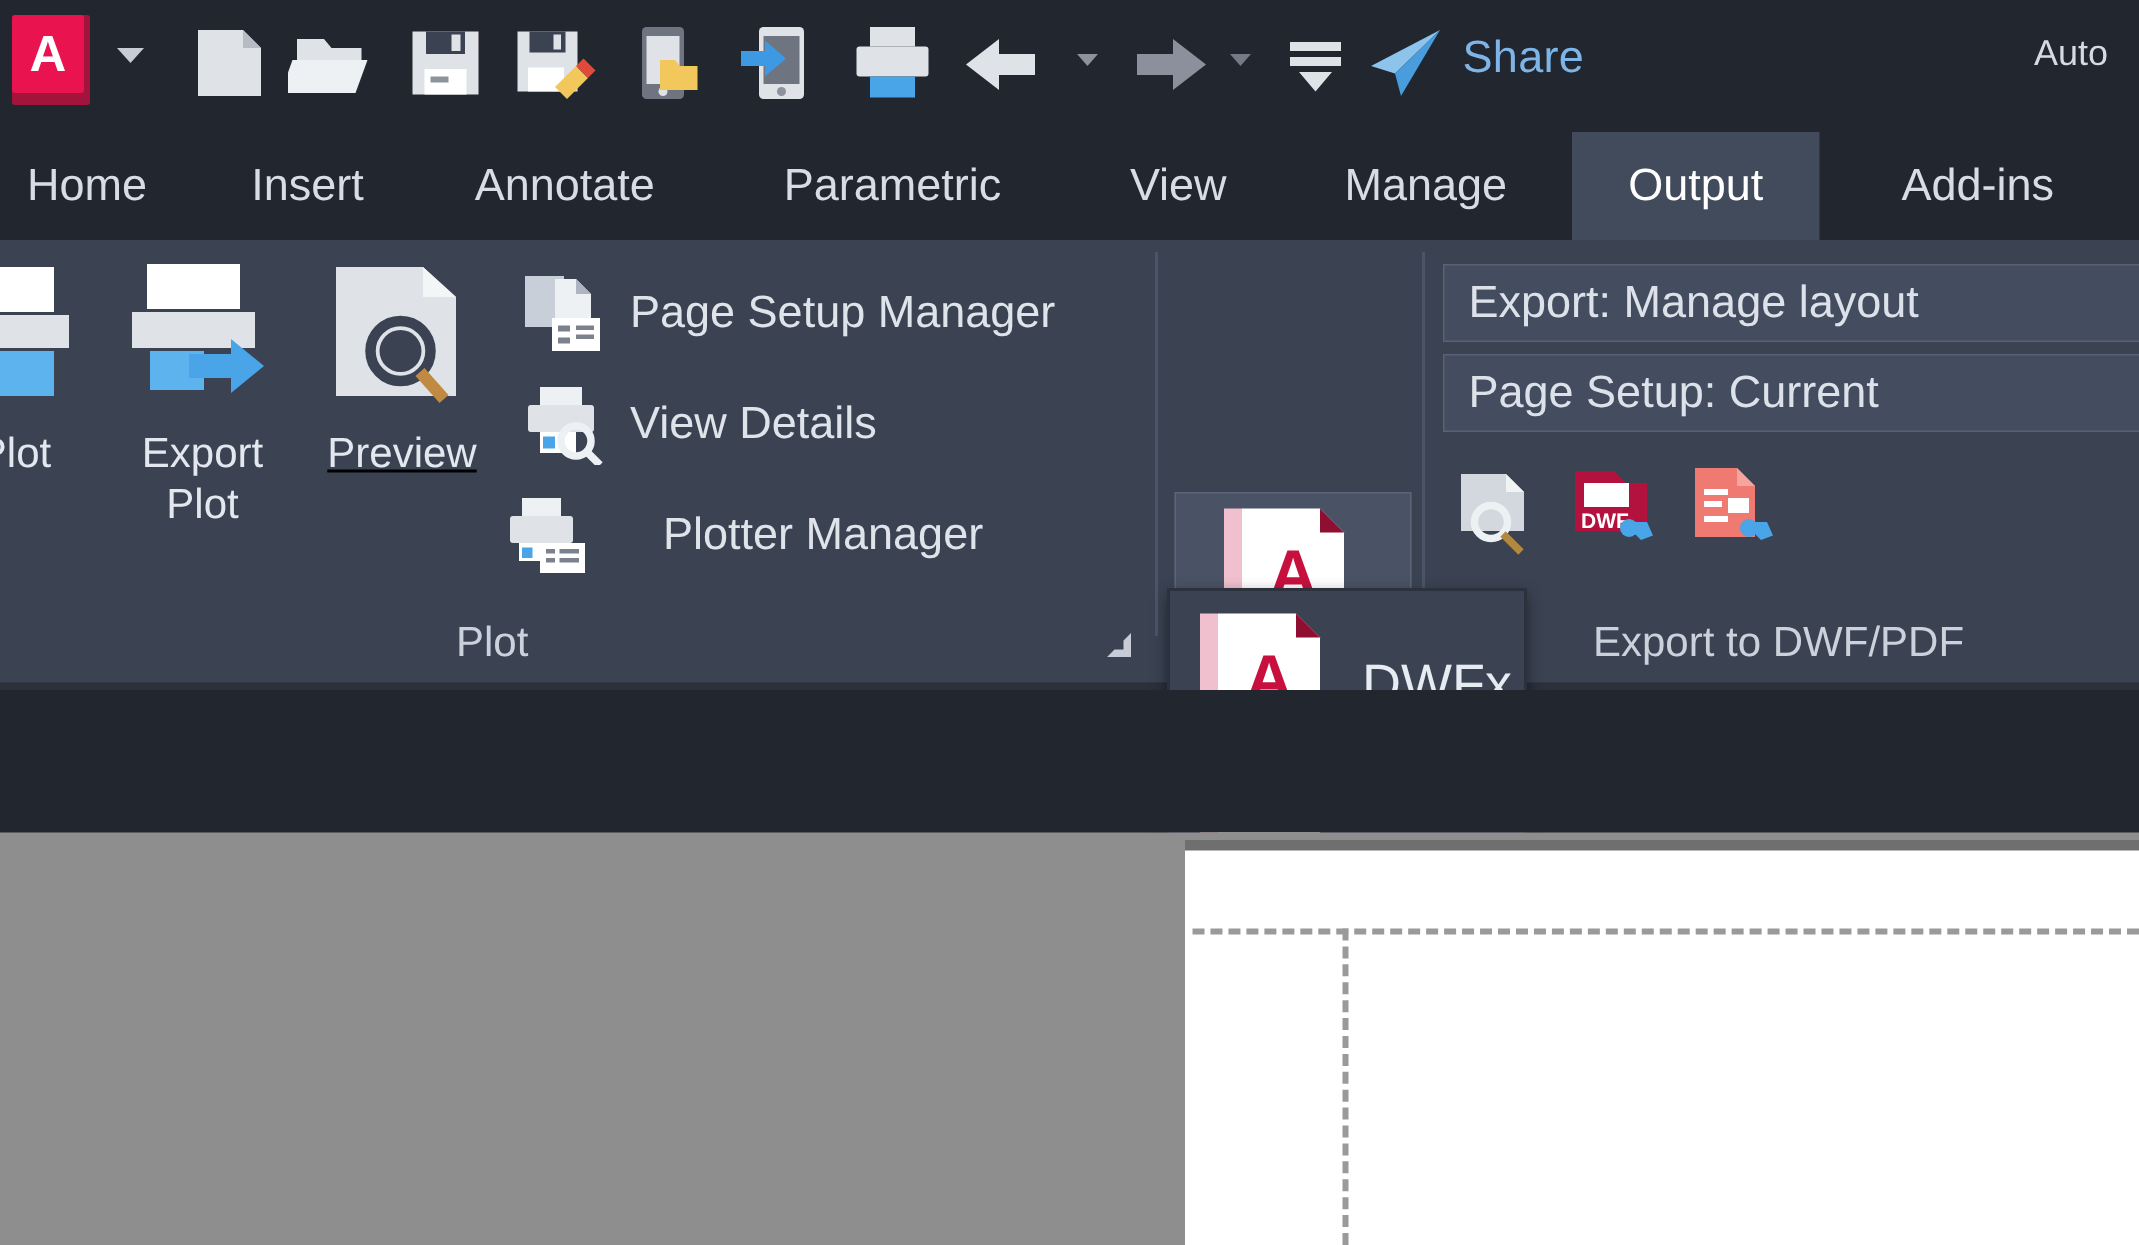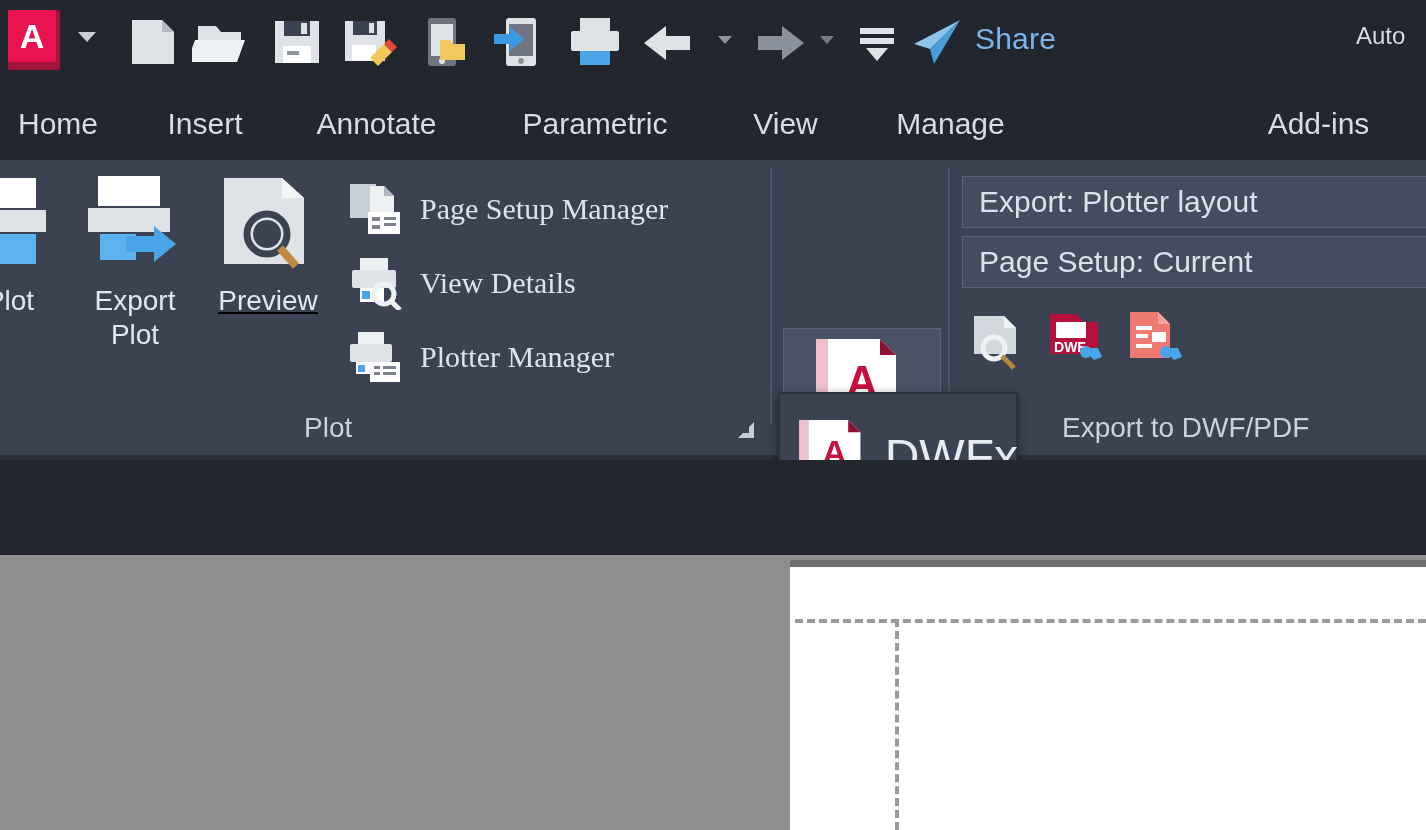--- a/index.html
+++ b/index.html
@@ -78,21 +78,21 @@
     position:absolute;color:#ccd2dc;font-size:28px;white-space:nowrap;
   }
   .panel-sep{
     position:absolute;width:2px;background:#4c5568;
   }
   .dlg-launcher{
     position:absolute;width:28px;height:28px;cursor:pointer;
   }
 
   
-  .plotrow{position:absolute;display:flex;align-items:center;cursor:pointer;font-family:Liberation Serif, serif;}
+  .plotrow{position:absolute;display:flex;align-items:center;cursor:pointer;}
   .plotrow .txt{color:#dfe3ea;font-size:30px;margin-left:18px;white-space:nowrap;}
 
   
   .exportbtn{
     position:absolute;left:783px;top:168px;width:158px;height:210px;
     cursor:pointer;
   }
   .exportbtn .topcell{
     position:absolute;left:0;top:0;width:158px;height:120px;
     background:#4a5365;border:1px solid #5b657a;box-sizing:border-box;
@@ -120,21 +120,21 @@
   
   .flyout{
     position:absolute;left:778px;top:392px;width:240px;height:374px;
     background:#3b4353;border:2px solid #2b313d;box-sizing:border-box;
     box-shadow:0 3px 10px rgba(0,0,0,.45);
   }
   .flyitem{
     position:absolute;left:2px;width:236px;height:120px;
     display:flex;align-items:center;cursor:pointer;
   }
-  .flyitem .txt{color:#e7ebf2;font-size:48px;margin-left:12px;white-space:nowrap;}
+  .flyitem .txt{color:#e7ebf2;font-size:36px;margin-left:12px;white-space:nowrap;}
   .flyitem.hl{background:#242b36;}
 
   
   .filetabs{
     position:absolute;left:0;top:460px;width:1426px;height:95px;
     background:#22262f;
   }
 
   
   .canvas{
@@ -262,20 +262,21 @@
     <div class="auto-label">Auto</div>
   </div>
 
   <div class="tabrow">
     <div class="rtab" style="left:-22px;width:160px;">Home</div>
     <div class="rtab" style="left:140px;width:130px;">Insert</div>
     <div class="rtab" style="left:284px;width:185px;">Annotate</div>
     <div class="rtab" style="left:486px;width:218px;">Parametric</div>
     <div class="rtab" style="left:728px;width:115px;">View</div>
     <div class="rtab" style="left:868px;width:165px;">Manage</div>
+    <div class="rtab active" style="left:1048px;width:165px;">Output</div>
     <div class="rtab" style="left:1236px;width:165px;">Add-ins</div>
   </div>
 
   <div class="ribbon">
 
     <div class="bigbtn" style="left:-50px;top:10px;width:120px;">
       <svg width="120" height="110" viewBox="0 0 120 110">
         <rect x="8" y="8" width="78" height="30" fill="#ffffff"></rect>
         <rect x="0" y="40" width="96" height="22" fill="#dfe3e8"></rect>
         <rect x="8" y="64" width="78" height="30" fill="#5cb3ee"></rect>
@@ -324,21 +325,21 @@
         <rect x="12" y="2" width="28" height="12" fill="#eef1f4"></rect>
         <rect x="4" y="14" width="44" height="18" rx="2" fill="#dfe3e8"></rect>
         <rect x="12" y="32" width="24" height="14" fill="#ffffff"></rect>
         <rect x="14" y="35" width="8" height="8" fill="#4aa5e8"></rect>
         <circle cx="36" cy="38" r="10" fill="none" stroke="#eef1f4" stroke-width="5"></circle>
         <line x1="43" y1="45" x2="52" y2="54" stroke="#eef1f4" stroke-width="5"></line>
       </svg>
       <div class="txt">View Details</div>
     </div>
 
-    <div class="plotrow" style="left:348px;top:170px;">
+    <div class="plotrow" style="left:338px;top:170px;gap:32px;">
       <svg width="54" height="54" viewBox="0 0 54 54">
         <rect x="10" y="2" width="26" height="12" fill="#eef1f4"></rect>
         <rect x="2" y="14" width="42" height="18" rx="2" fill="#dfe3e8"></rect>
         <rect x="8" y="32" width="16" height="12" fill="#ffffff"></rect>
         <rect x="10" y="35" width="7" height="7" fill="#4aa5e8"></rect>
         <rect x="22" y="32" width="30" height="20" fill="#ffffff"></rect>
         <rect x="26" y="36" width="6" height="3" fill="#7b828e"></rect>
         <rect x="35" y="36" width="13" height="3" fill="#7b828e"></rect>
         <rect x="26" y="42" width="6" height="3" fill="#7b828e"></rect>
         <rect x="35" y="42" width="13" height="3" fill="#7b828e"></rect>
@@ -369,21 +370,21 @@
       </div>
       <div class="botcell">
         <div class="lbl">Export</div>
         <div class="caret"></div>
       </div>
     </div>
 
     <div class="panel-sep" style="left:948px;top:8px;height:256px;"></div>
 
     <div class="combo" style="left:962px;top:16px;width:470px;">
-      <div class="txt">Export: Plotter layout</div>
+      <div class="txt">Export: Manage layout</div>
     </div>
     <div class="combo" style="left:962px;top:76px;width:470px;">
       <div class="txt">Page Setup: Current</div>
     </div>
 
     <div style="position:absolute;left:970px;top:150px;width:60px;height:60px;cursor:pointer;">
       <svg width="60" height="60" viewBox="0 0 60 60">
         <path d="M4 6 h30 l12 12 v26 h-42 z" fill="#d3d8de"></path>
         <path d="M34 6 l12 12 h-12 z" fill="#f1f3f5"></path>
         <circle cx="24" cy="38" r="11" fill="none" stroke="#eef1f4" stroke-width="5"></circle>

